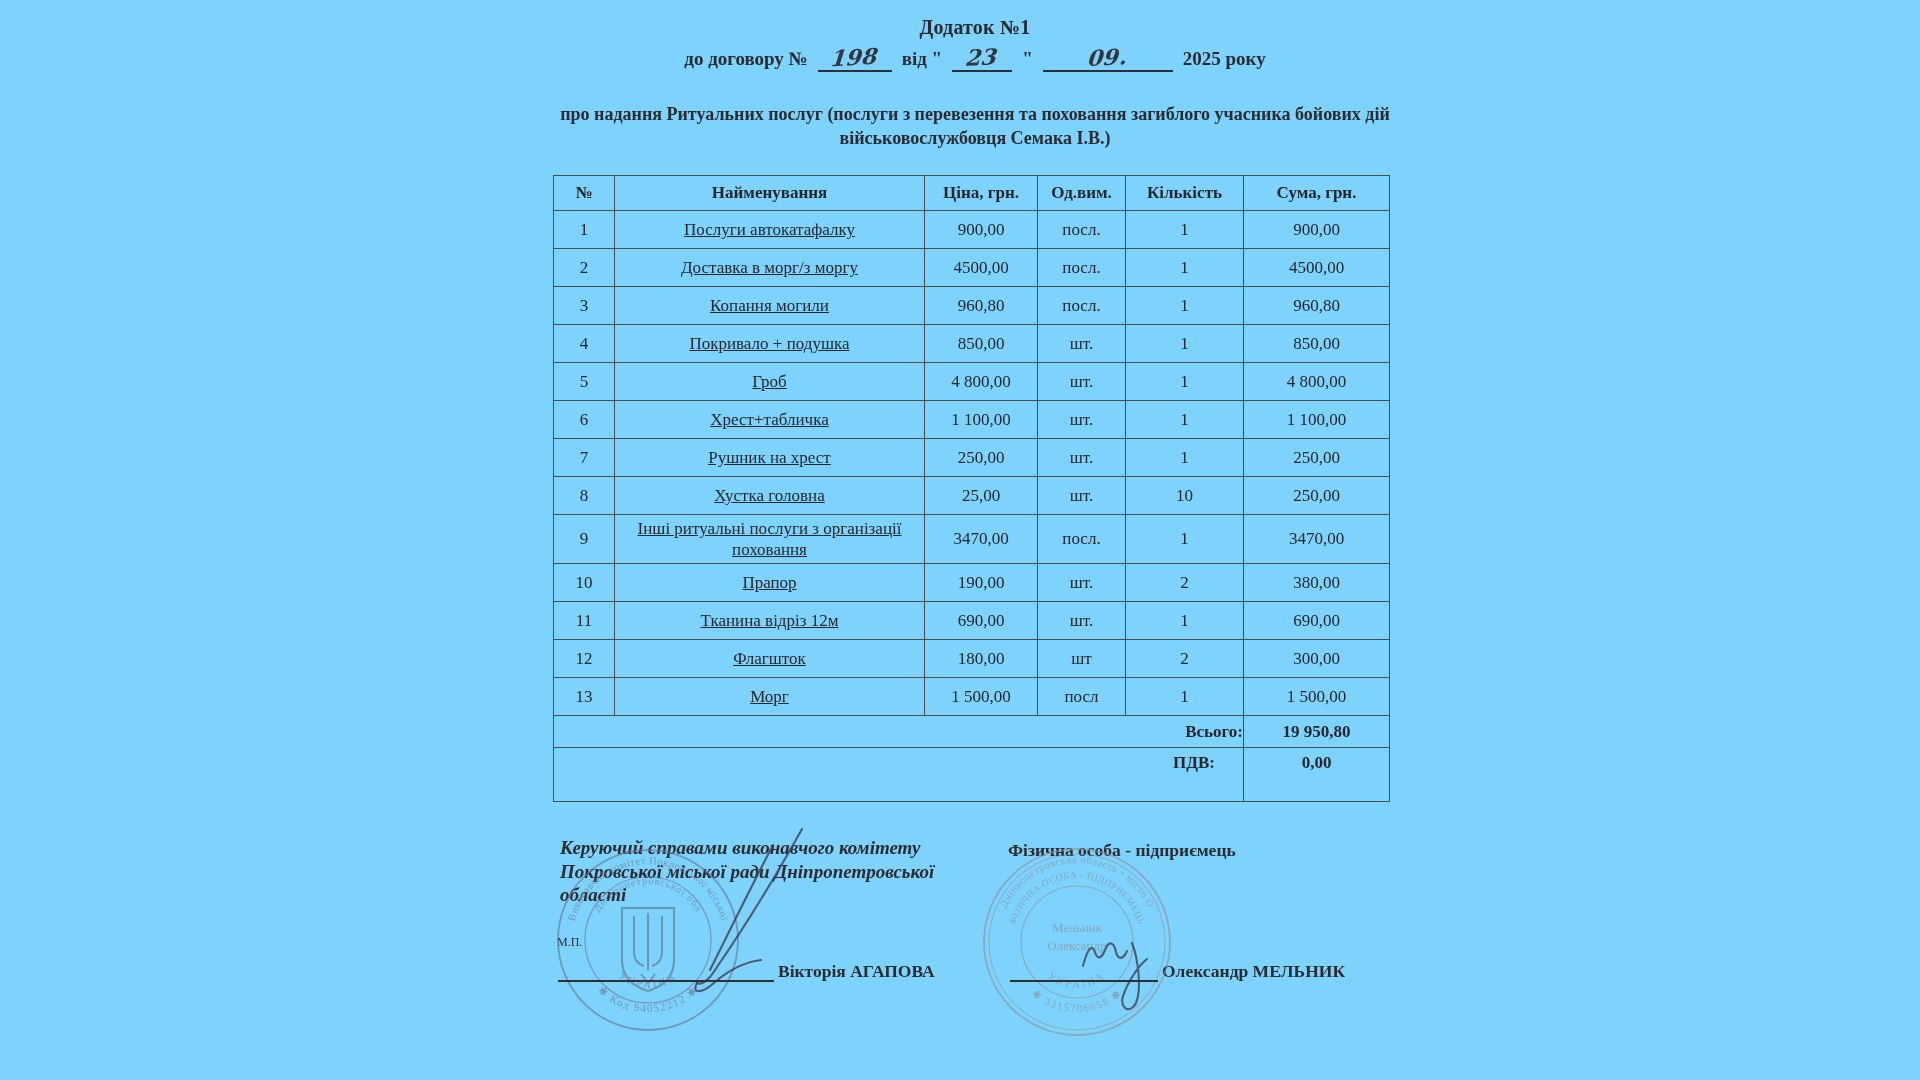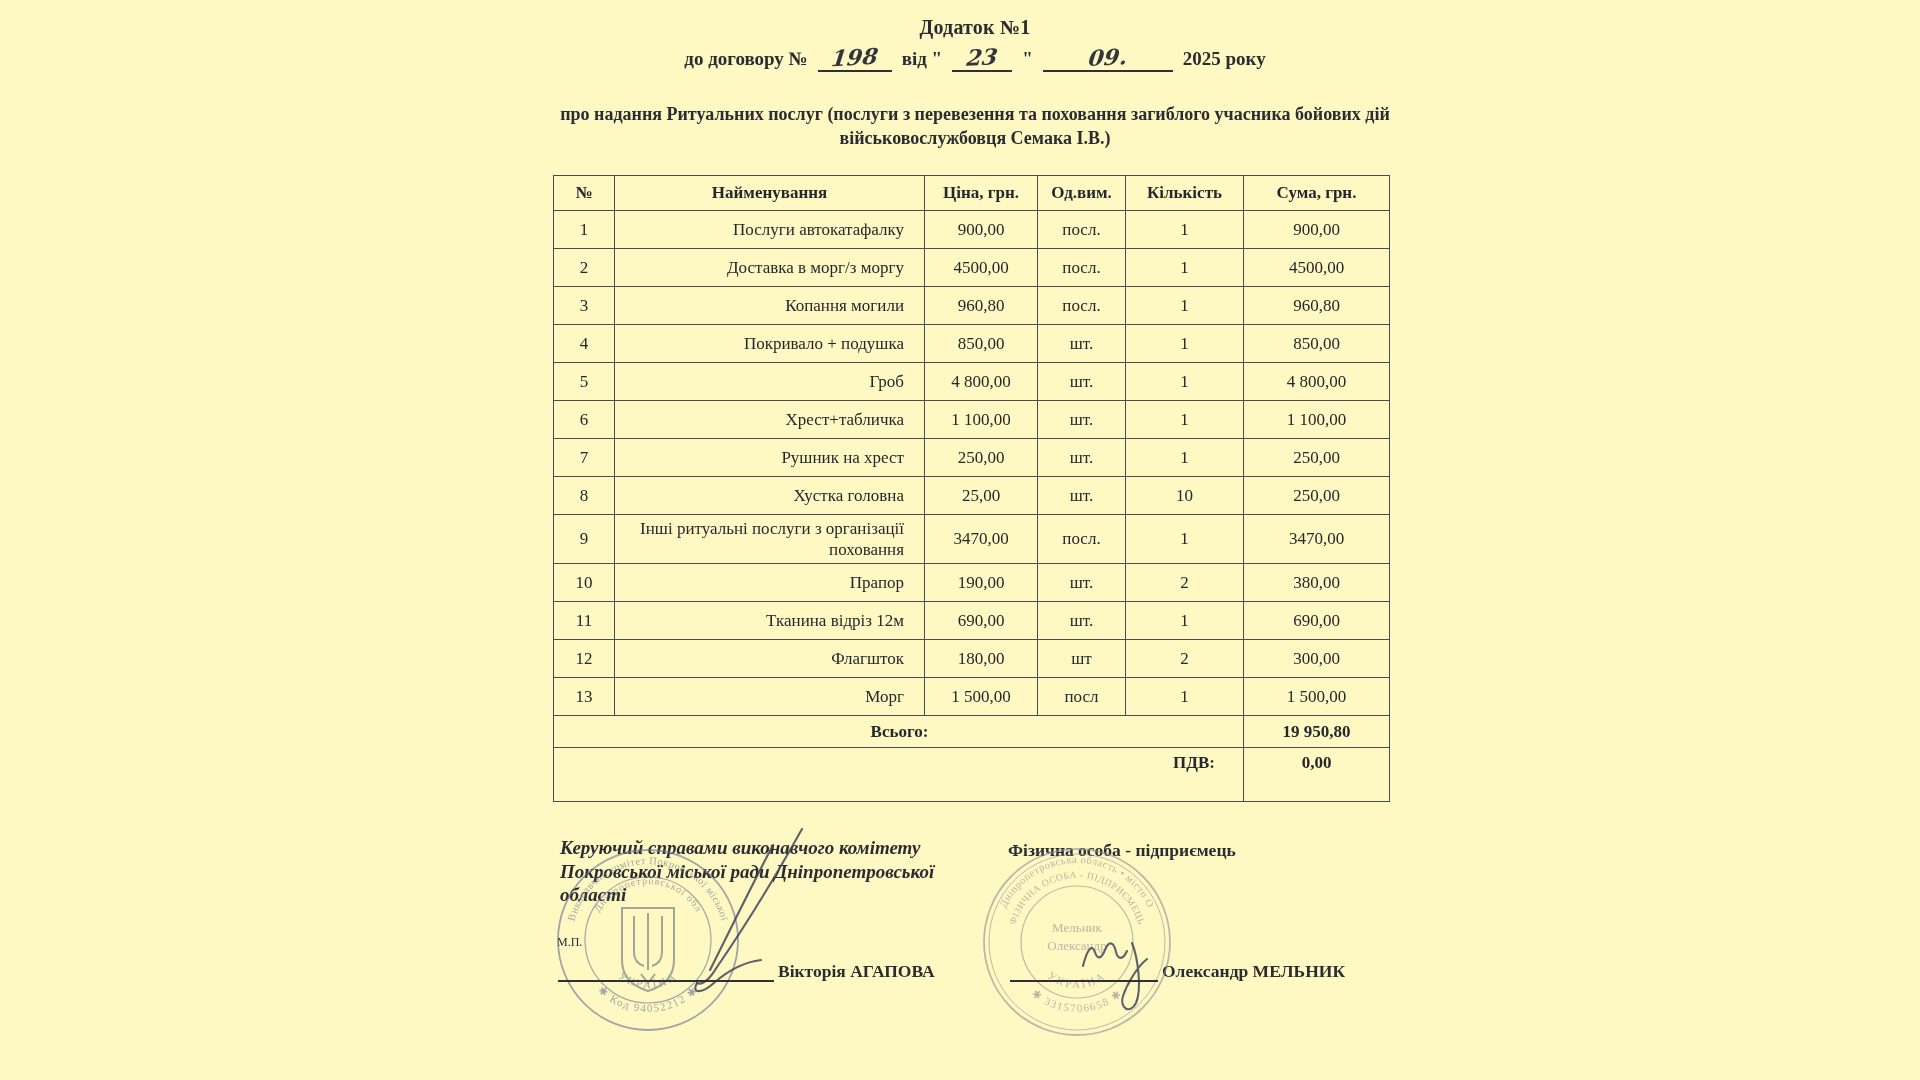--- a/index.html
+++ b/index.html
@@ -1,39 +1,39 @@
 <!DOCTYPE html>
 <html><head>
 <meta charset="utf-8">
 <style>
   html,body{margin:0;padding:0;background:#fff;}
-  .screen{position:relative;width:1920px;height:1080px;background:#fef9c3;overflow:hidden;
+  .screen{position:relative;width:1920px;height:1080px;background:#7dd3fc;overflow:hidden;
           font-family:"Liberation Serif",serif;color:#2b2b31;}
 
   
   .head-wrap{position:absolute;left:480px;top:16px;width:990px;text-align:center;}
   .doc-title{font-size:20px;font-weight:bold;letter-spacing:.2px;}
   .contract-line{margin-top:7px;font-size:19px;font-weight:bold;white-space:nowrap;}
   .contract-line .gap{margin:16px 5px;}
   .hw-slot{display:inline-block;border-bottom:2px solid #2f2f36;text-align:center;
            vertical-align:baseline;padding:0 4px;margin:0 5px;}
   .w-num{min-width:66px;} .w-day{min-width:52px;} .w-mon{min-width:122px;}
   .hw{display:inline-block;font-family:"DejaVu Serif",serif;font-style:italic;
       font-size:22px;color:#34343e;transform:skewX(-10deg) rotate(-3deg);line-height:1;}
   .subject{margin:30px auto 0;width:860px;font-size:18px;font-weight:bold;line-height:24px;}
 
   
   .items-table{position:absolute;left:553px;top:175px;width:836px;border-collapse:collapse;
                table-layout:fixed;font-size:17px;color:#26262c;}
   .items-table td,.items-table th{border:1.6px solid #4b4b50;}
   .items-table th{font-weight:bold;height:34px;padding:0 2px;}
   .items-table td{height:31px;padding:0 2px;text-align:center;}
-  .items-table td.c-name{text-align:right;padding:3px 20px;line-height:21px;}
+  .items-table td.c-name{text-align:center;padding:3px 20px;line-height:21px;text-decoration:underline;}
   .total-row td{font-weight:bold;height:31px;}
-  .total-row .t-label{text-align:center;padding-right:0;}
+  .total-row .t-label{text-align:right;padding-right:0;}
   .vat-row td{font-weight:bold;height:48px;vertical-align:top;padding-top:5px;}
   .vat-row .t-label{text-align:right;padding-right:28px;}
 
   
   .sig-title-left{position:absolute;left:560px;top:836px;width:398px;
                   font-size:19px;font-weight:bold;line-height:23.5px;font-style:italic;}
   .sig-title-right{position:absolute;left:1008px;top:840px;width:440px;
                    font-size:17.5px;font-weight:bold;}
   .sig-name-left{position:absolute;left:778px;top:961px;font-size:17.5px;font-weight:bold;}
   .sig-name-right{position:absolute;left:1162px;top:961px;font-size:17.5px;font-weight:bold;text-align:center;}

